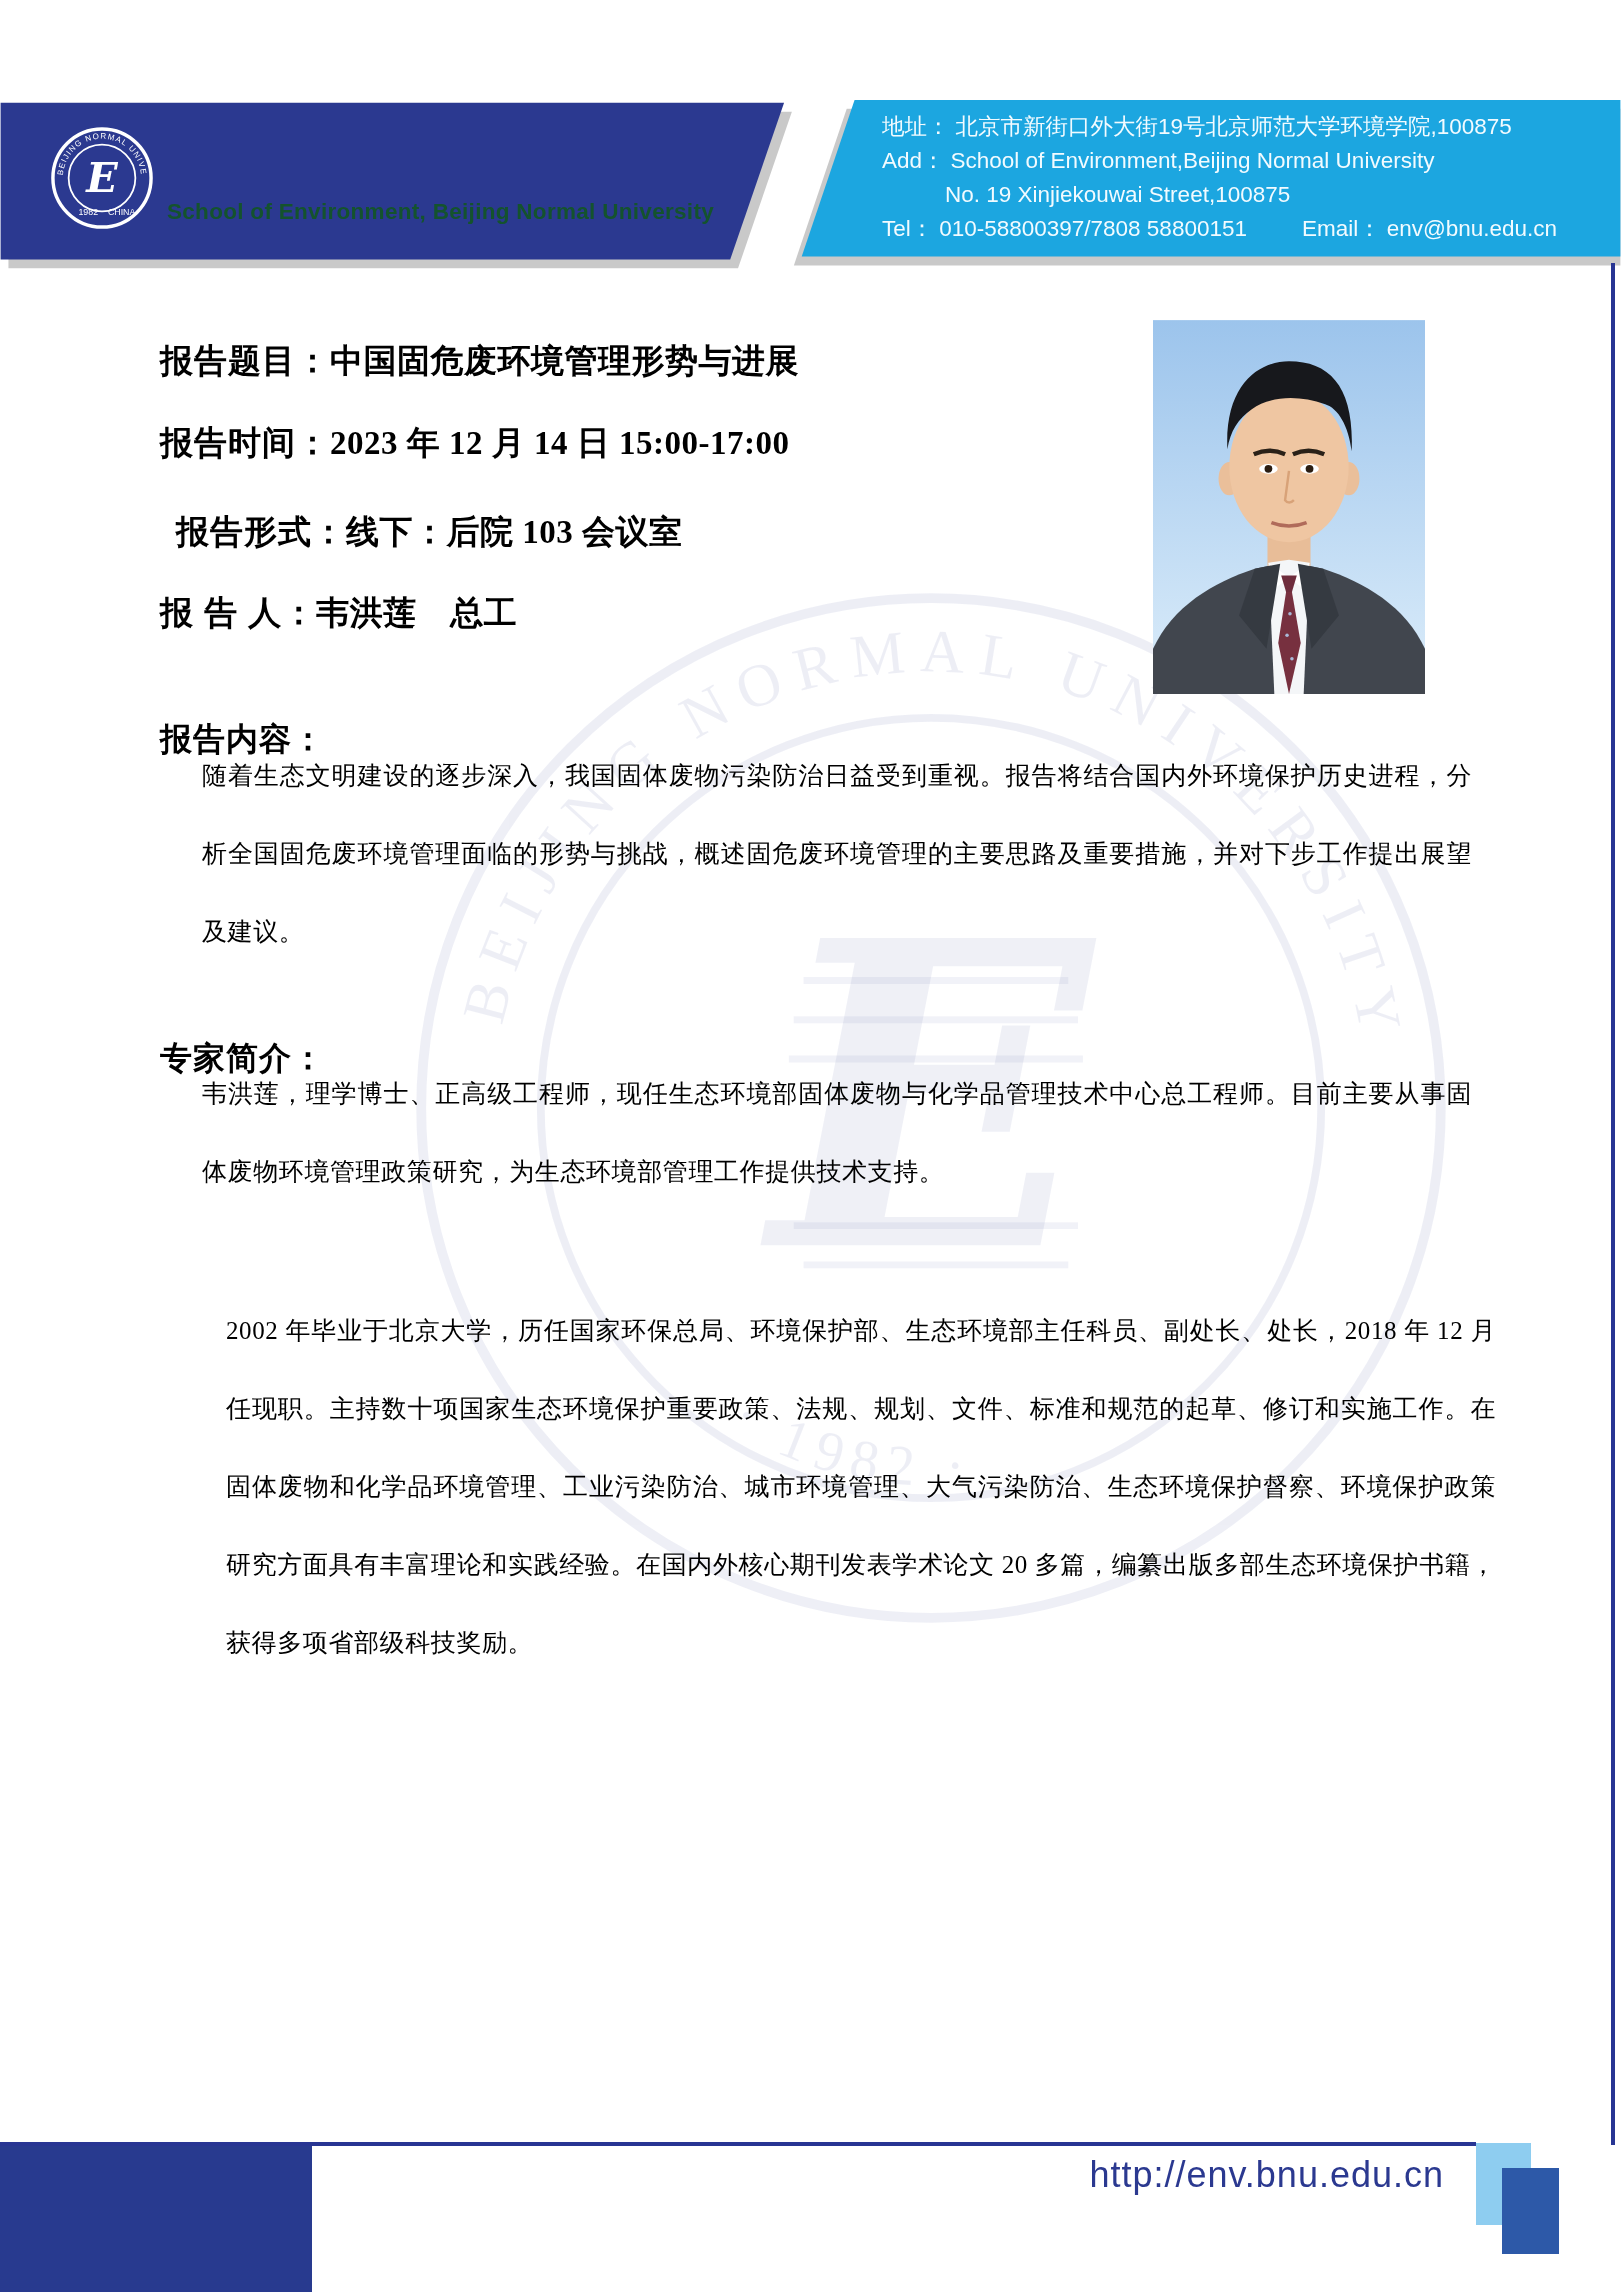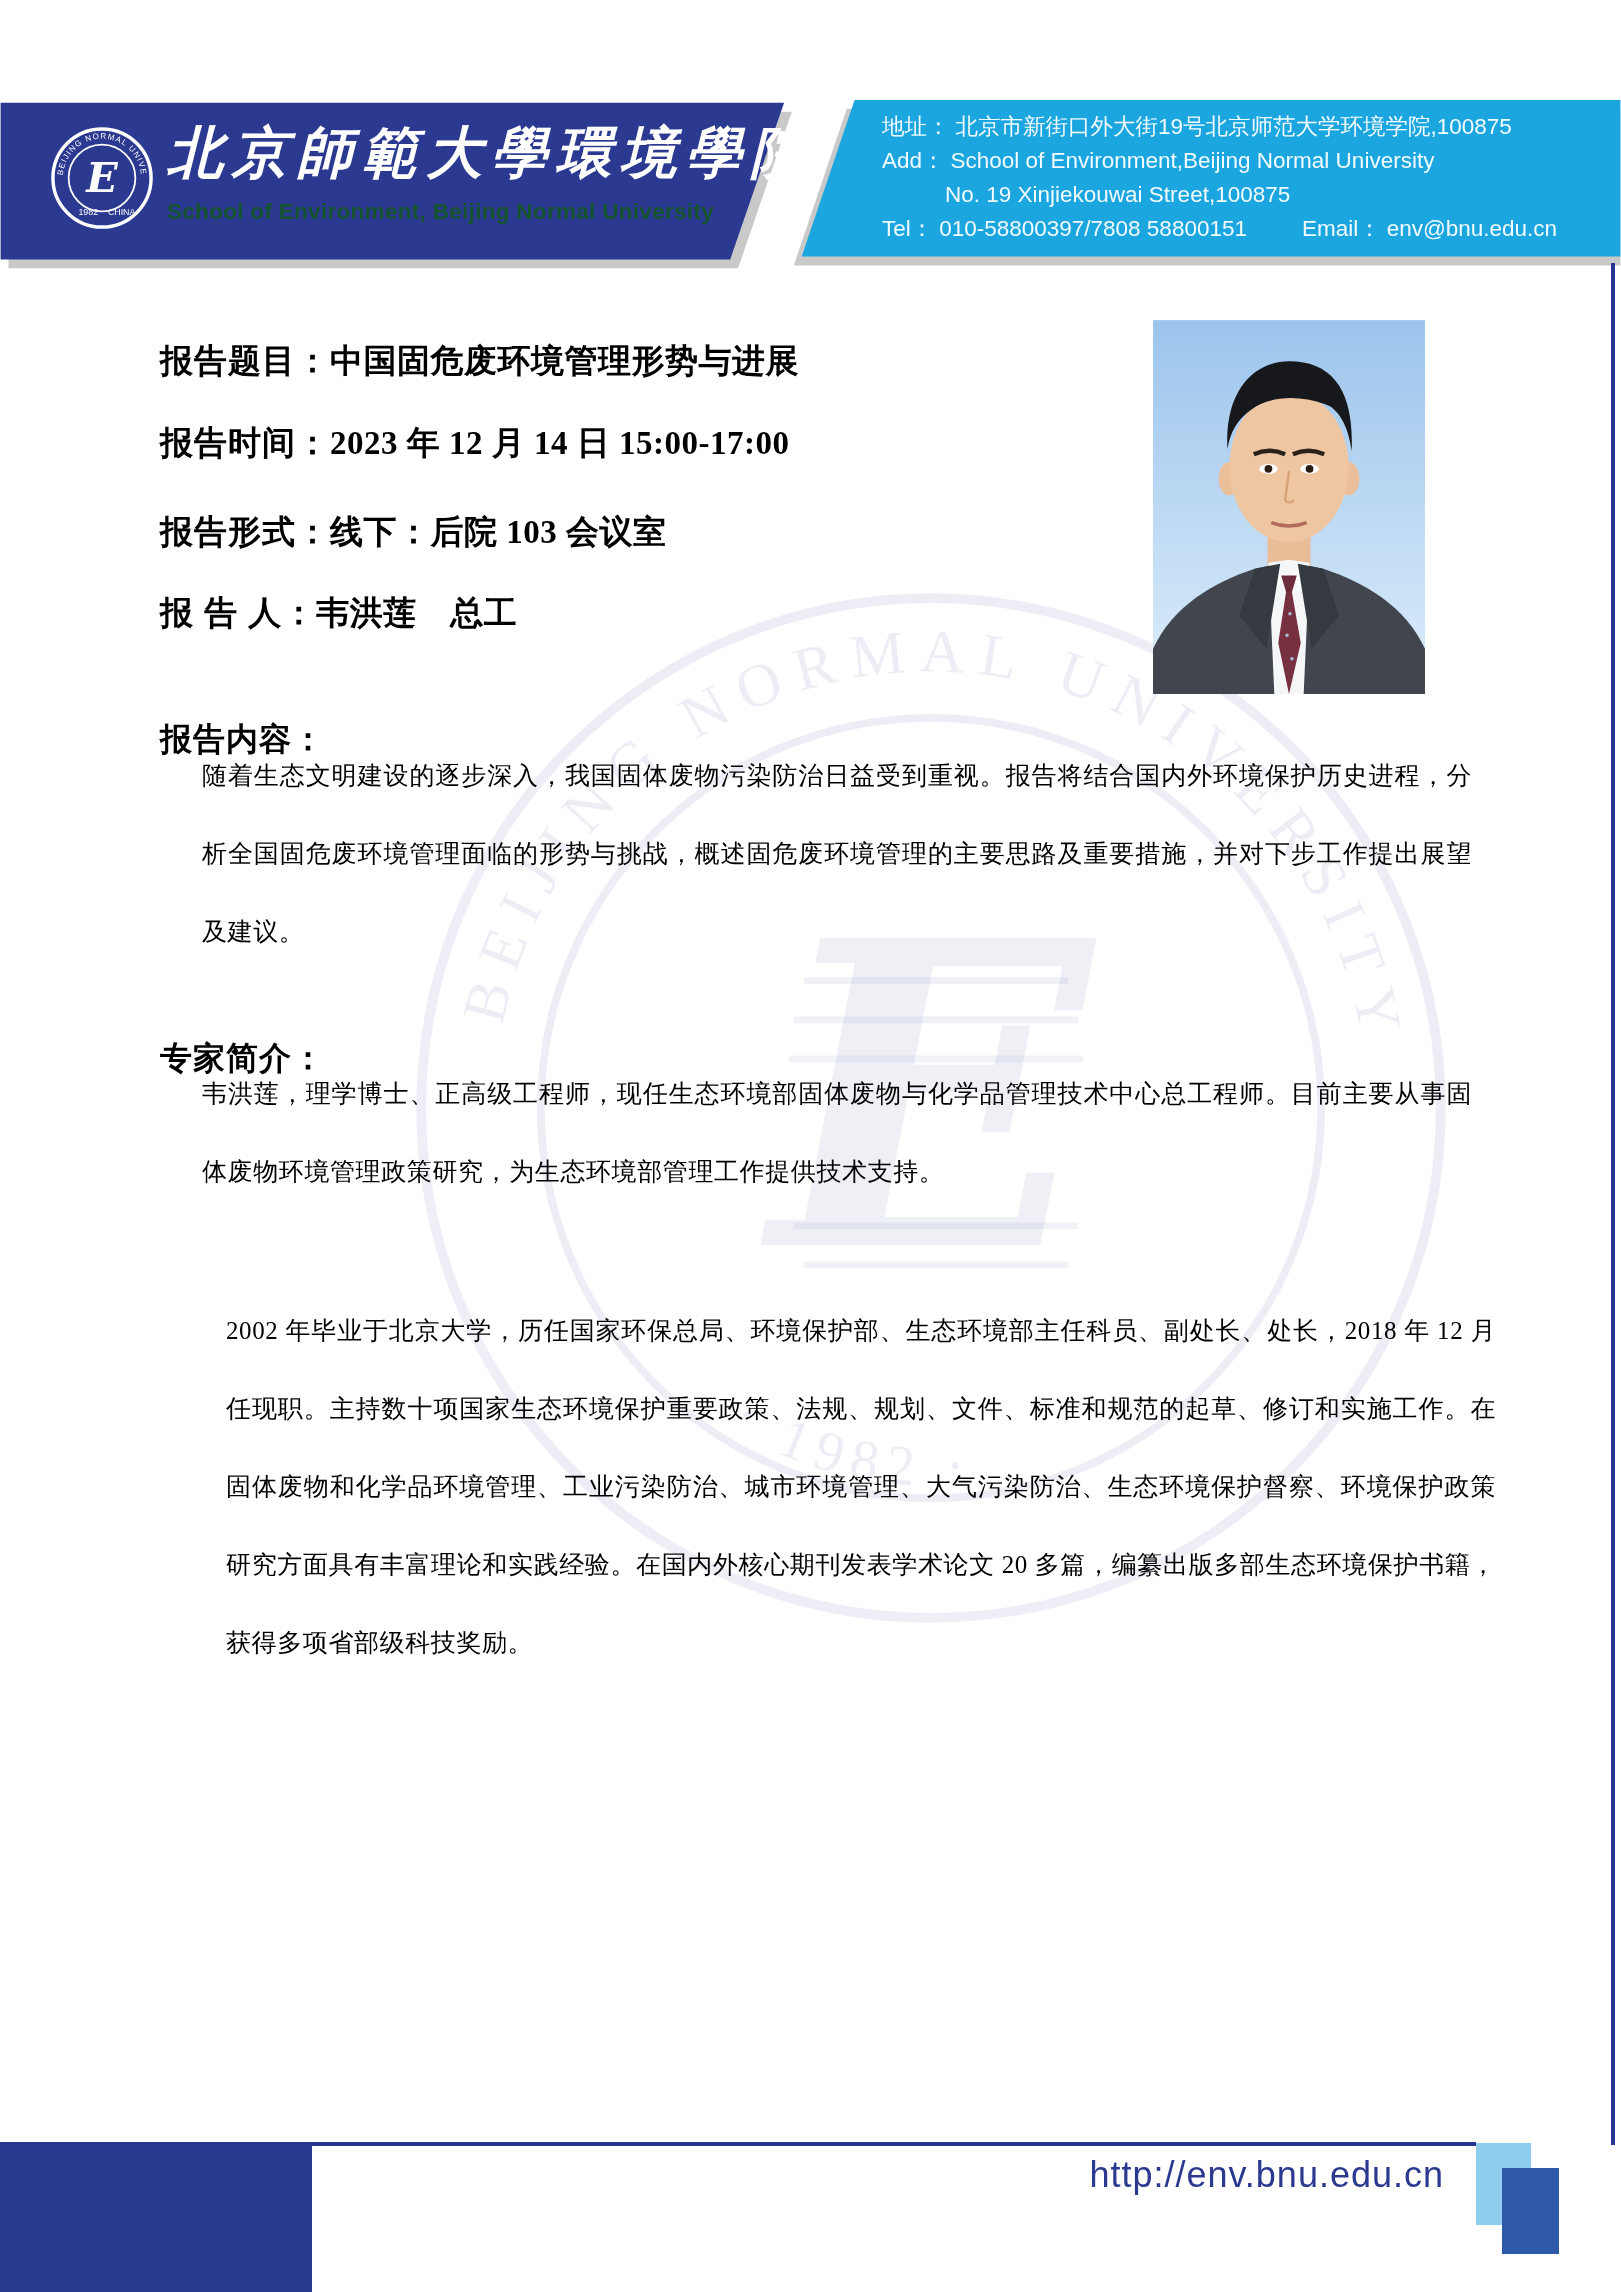--- a/index.html
+++ b/index.html
@@ -101,21 +101,20 @@
         <path id="sealArc" d="M 14 54 A 40 40 0 1 1 94 54"></path>
       </defs>
     <text fill="#ffffff" font-family="Liberation Sans, DejaVu Sans, sans-serif" font-size="8.2" letter-spacing="1.2">
       <textPath href="#sealArc" startOffset="2%">BEIJING NORMAL UNIVERSITY</textPath>
     </text>
     <text x="30" y="92" fill="#ffffff" font-size="9" font-family="Liberation Sans, sans-serif">1982</text>
     <text x="60" y="92" fill="#ffffff" font-size="9" font-family="Liberation Sans, sans-serif">CHINA</text>
     <text x="54" y="68" text-anchor="middle" fill="#ffffff" font-size="42" font-weight="bold" font-style="italic" font-family="DejaVu Serif, Liberation Serif, serif">E</text>
   </svg>
 
-  <div class="title-zh">北京師範大學環境學院</div>
   <div class="title-en">School of Environment, Beijing Normal University</div>
 
   <div class="contact">
     <div>
       <span class="lbl">地址：</span><span>北京市新街口外大街19号北京师范大学环境学院,100875</span>
     </div>
     <div>
       <span class="lbl">Add：</span><span>School of Environment,Beijing Normal University</span>
     </div>
     <div class="indent">
@@ -125,21 +124,21 @@
       <span class="lbl">Tel：</span><span>010-58800397/7808  58800151</span><span class="gap"></span><span class="lbl">Email：</span><span>env@bnu.edu.cn</span>
     </div>
   </div>
 
   <div class="row" style="top:339px;">
     <span class="lbl">报告题目：</span><span class="val">中国固危废环境管理形势与进展</span>
   </div>
   <div class="row" style="top:421px;">
     <span class="lbl">报告时间：</span><span class="val">2023 年 12 月 14 日 15:00-17:00</span>
   </div>
-  <div class="row" style="top:510px;">
+  <div class="row" style="top:510px;margin-left:16px;">
     <span class="lbl">报告形式：</span><span class="val">线下：后院 103 会议室</span>
   </div>
   <div class="row" style="top:591px;">
     <span class="lbl">报 告 人：</span><span class="val">韦洪莲　总工</span>
   </div>
 
   <svg class="photo-box" viewBox="0 0 278 382">
     <defs>
       <linearGradient id="sky" x1="0" y1="0" x2="0" y2="1">
         <stop offset="0" stop-color="#9cc4ec"></stop>

